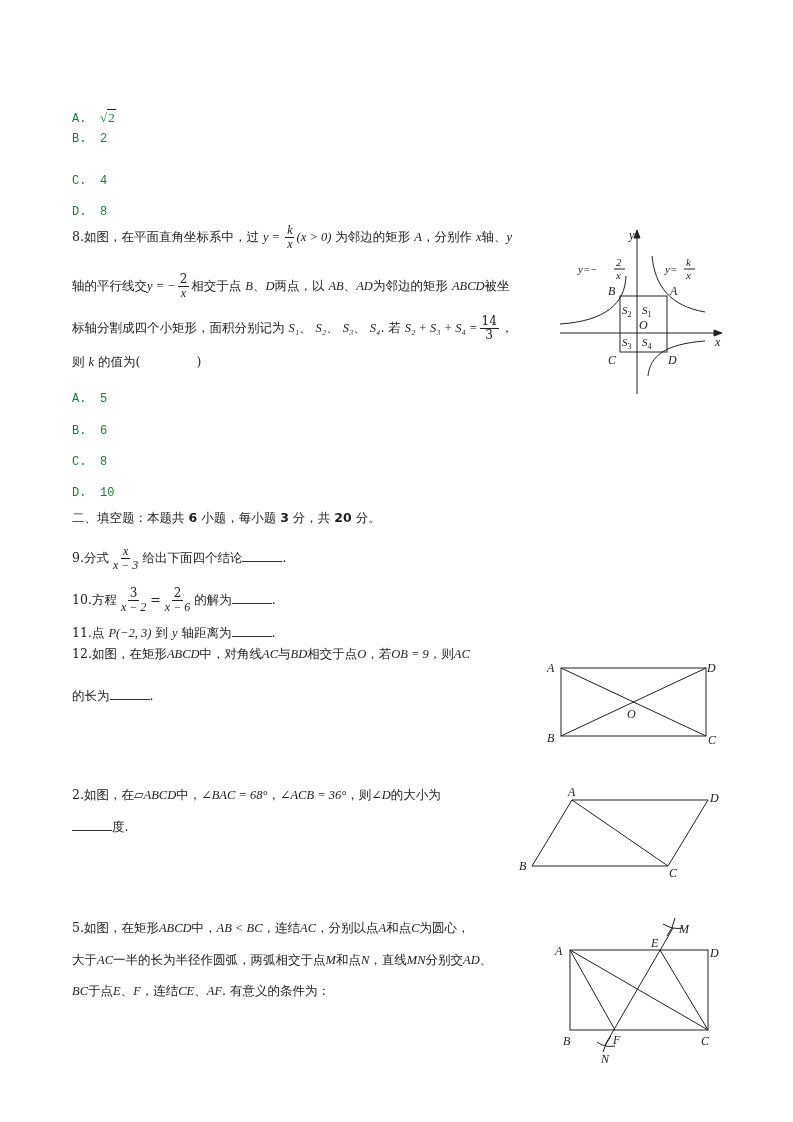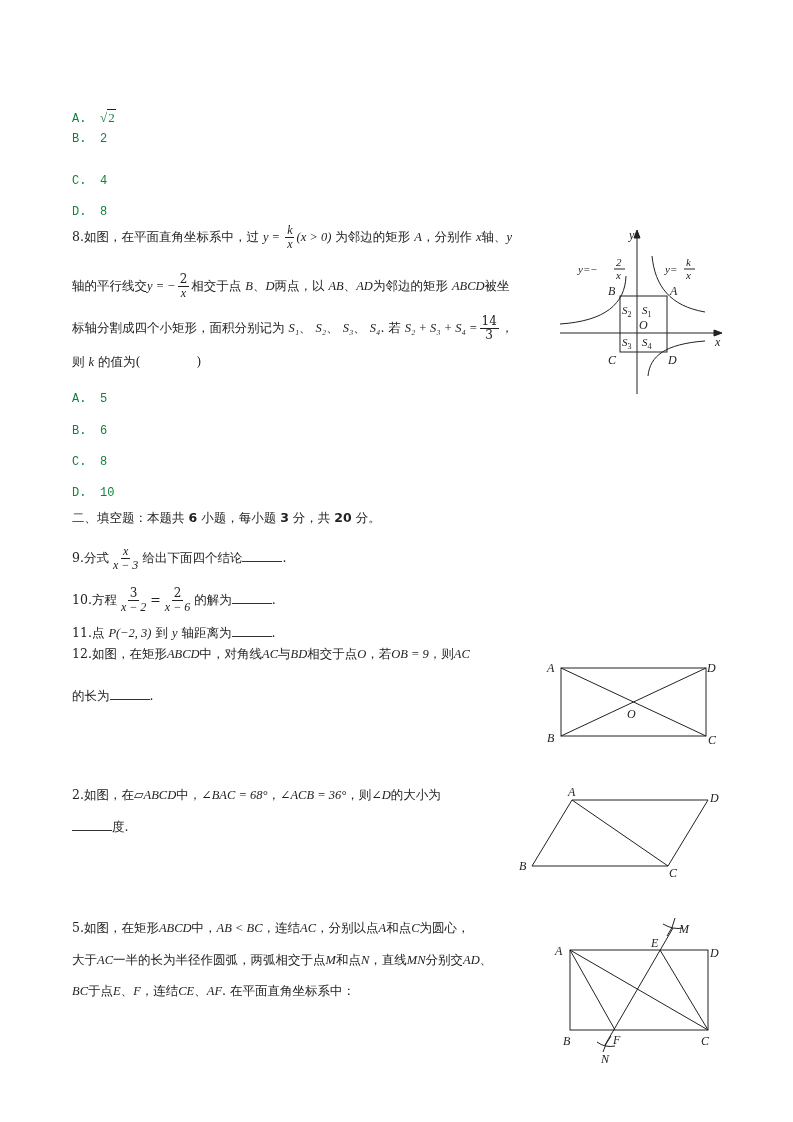--- a/index.html
+++ b/index.html
@@ -180,21 +180,21 @@
   <text x="200" y="24" font-size="12">D</text>
 </svg>
 
 <div class="line" style="top:919px">
   <span>5.</span><span>如图，在矩形</span><i>ABCD</i><span>中，</span><span class="m">AB &lt; BC</span><span>，连结</span><i>AC</i><span>，分别以点</span><i>A</i><span>和点</span><i>C</i><span>为圆心，</span>
 </div>
 <div class="line" style="top:951px">
   <span>大于</span><i>AC</i><span>一半的长为半径作圆弧，两弧相交于点</span><i>M</i><span>和点</span><i>N</i><span>，直线</span><i>MN</i><span>分别交</span><i>AD</i><span>、</span>
 </div>
 <div class="line" style="top:982px">
-  <i>BC</i><span>于点</span><i>E</i><span>、</span><i>F</i><span>，连结</span><i>CE</i><span>、</span><i>AF</i><span>. 在平面直角坐标系中：</span>
+  <i>BC</i><span>于点</span><i>E</i><span>、</span><i>F</i><span>，连结</span><i>CE</i><span>、</span><i>AF</i><span>. 有意义的条件为：</span>
 </div>
 
 <svg class="fig" style="left:545px;top:910px" width="190" height="160" viewBox="0 0 190 160">
   <g stroke="#222" fill="none" stroke-width="1">
     <rect x="25" y="40" width="138" height="80"></rect>
     <line x1="25" y1="40" x2="163" y2="120"></line>
     <line x1="25" y1="40" x2="70" y2="120"></line>
     <line x1="115" y1="40" x2="163" y2="120"></line>
     <line x1="128" y1="18" x2="60" y2="135"></line>
     <path d="M118,14 Q128,20 138,18"></path>

